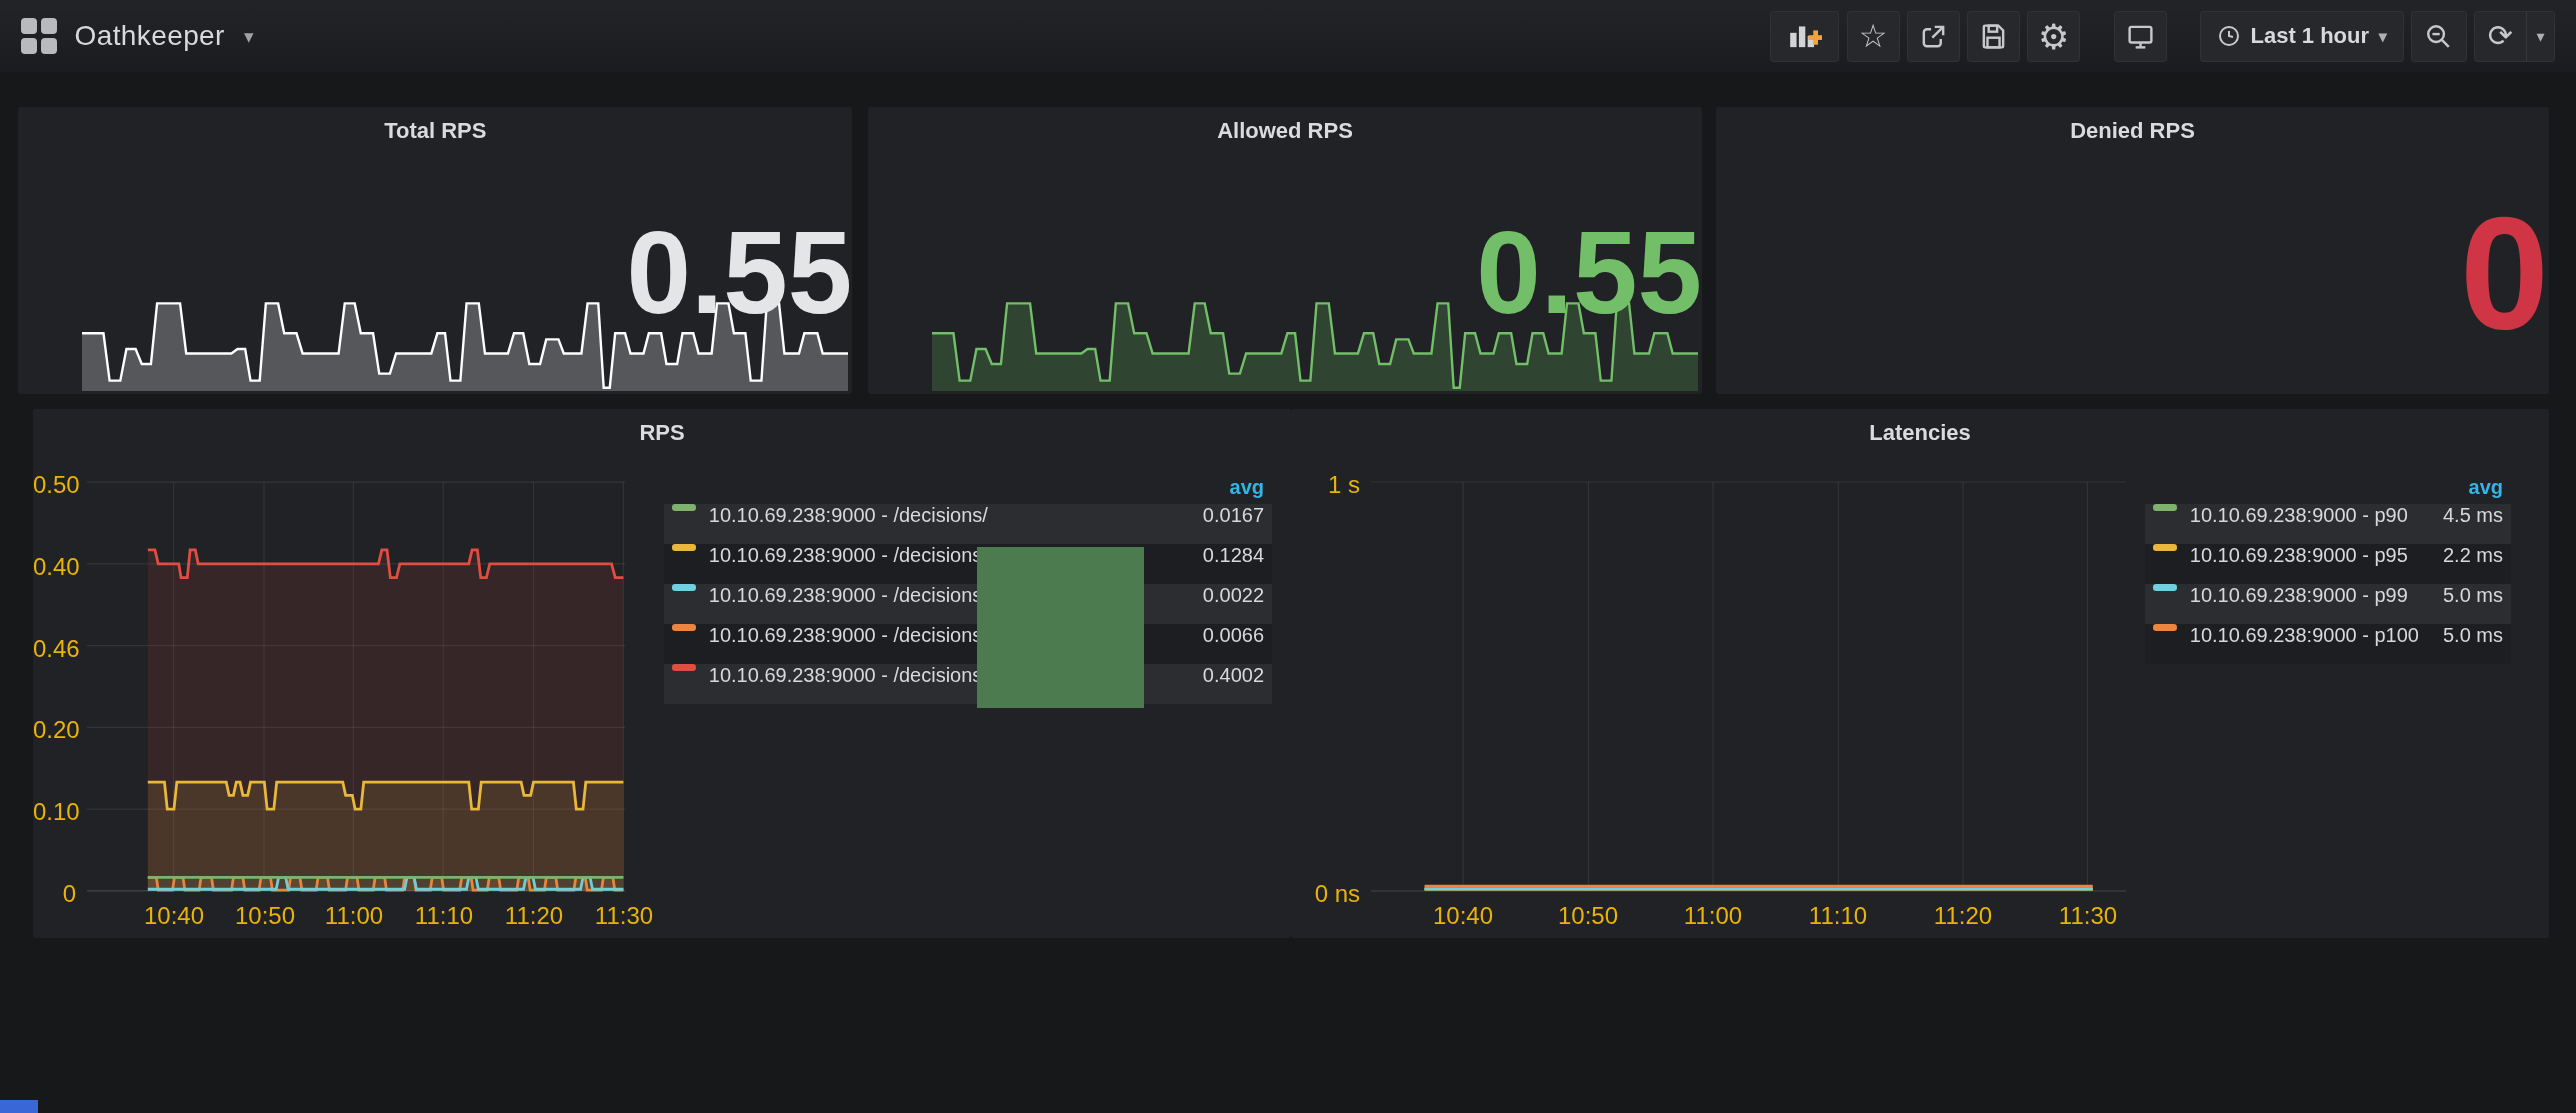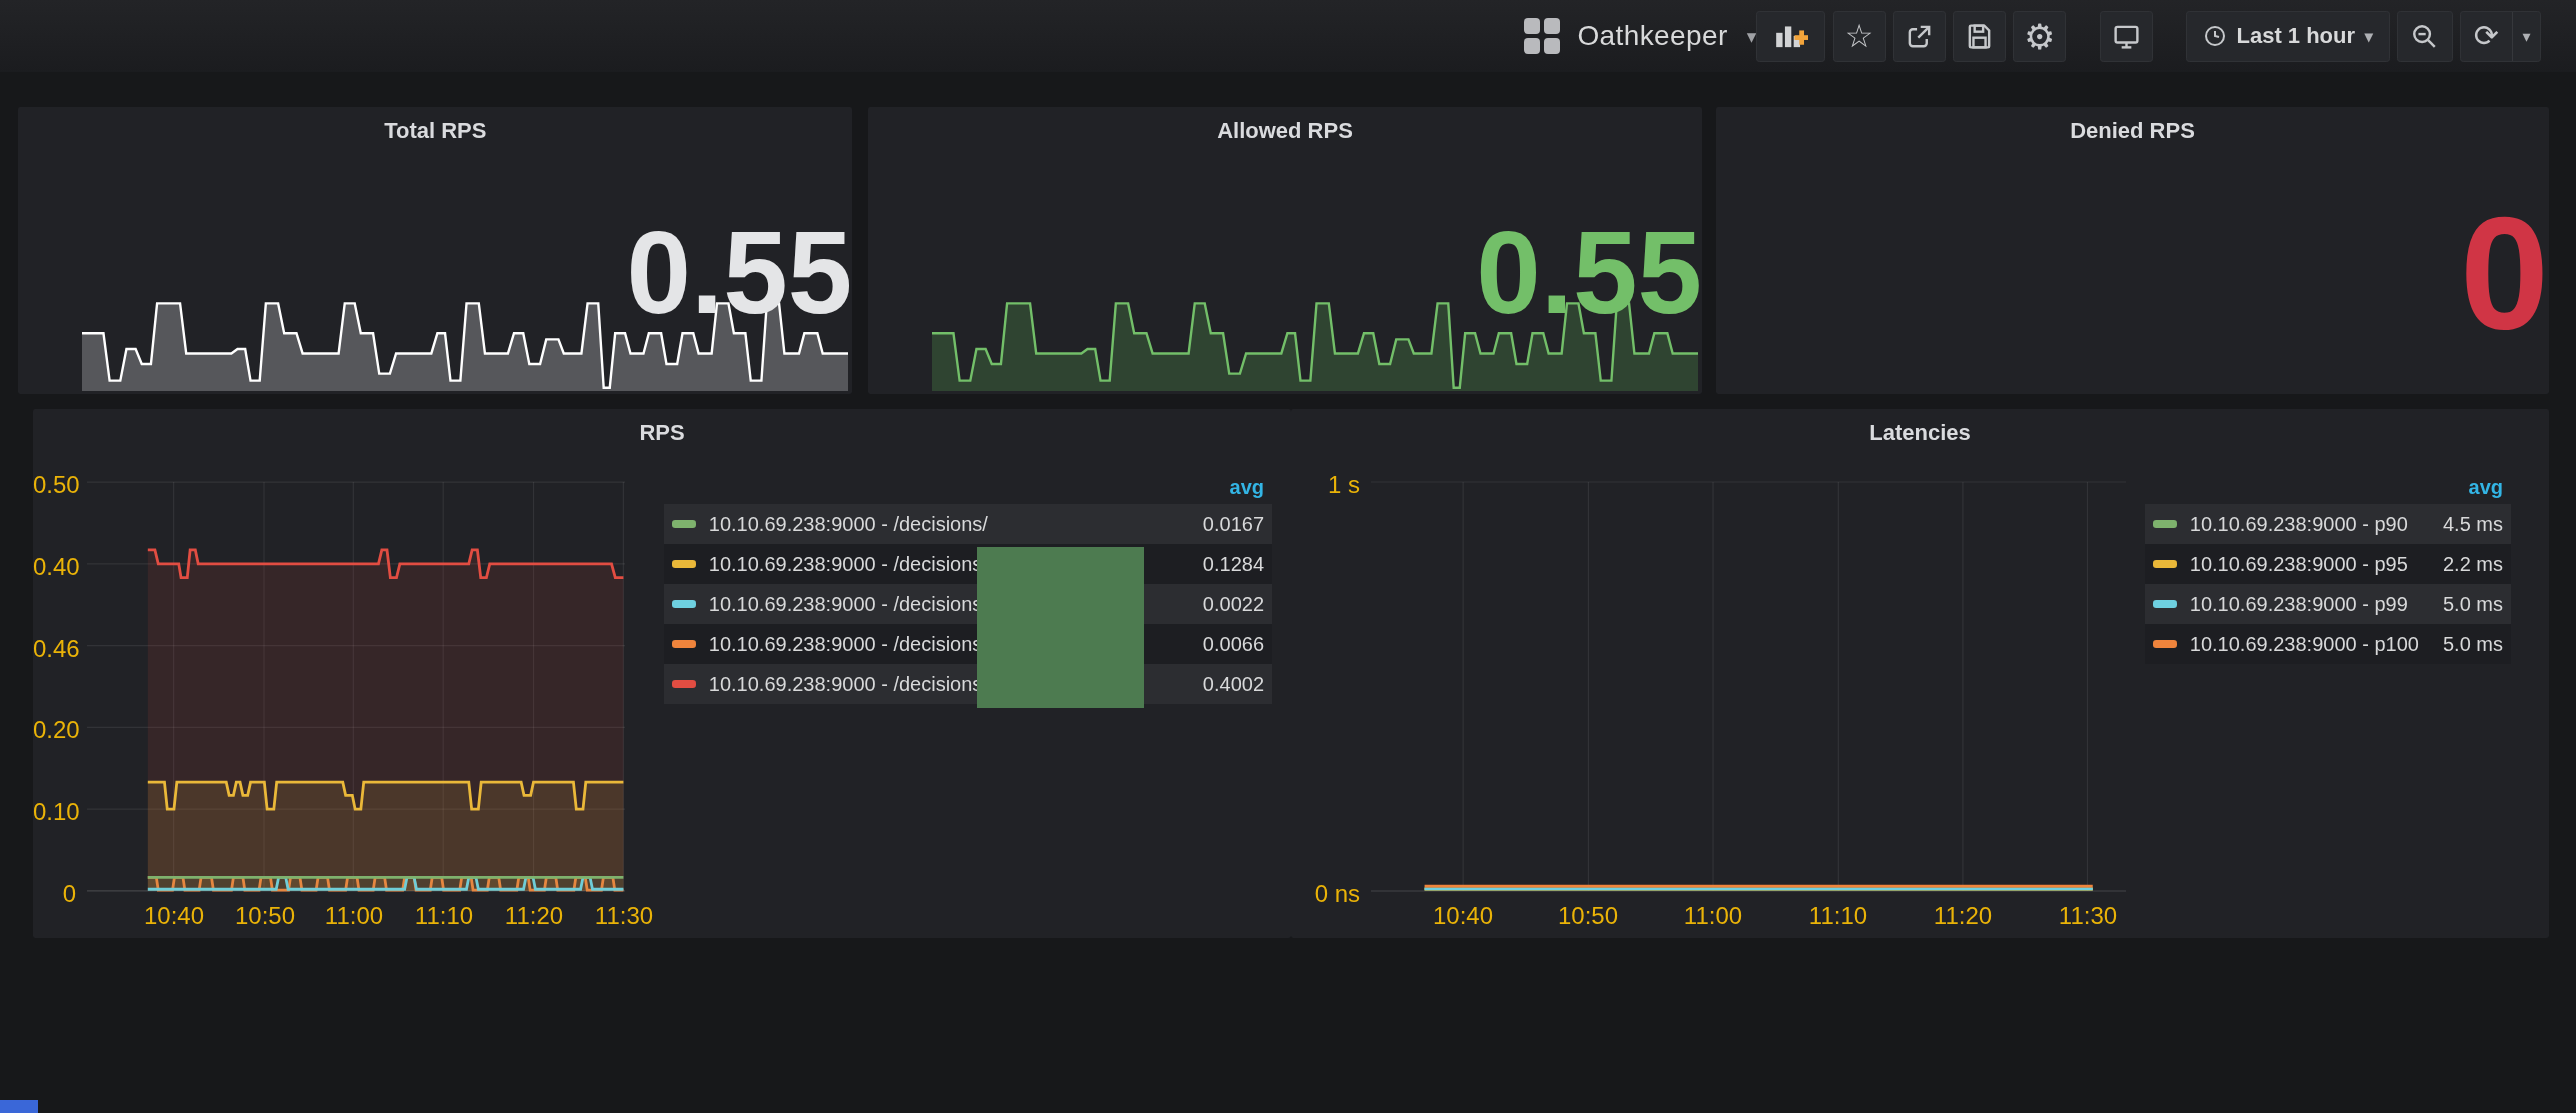--- a/index.html
+++ b/index.html
@@ -5,22 +5,22 @@
   html,body{margin:0;padding:0}
   body{
     width:2576px;height:1113px;position:relative;overflow:hidden;
     background:#17181a;color:#d8d9da;
     font-family:"Liberation Sans", sans-serif;
   }
   
   .header{
     position:absolute;left:0;top:0;width:2576px;height:72px;box-sizing:border-box;
     background:linear-gradient(#232427,#1b1c1f);
-    display:flex;align-items:center;justify-content:flex-end;
-    padding:0 35px;
+    display:flex;align-items:center;justify-content:space-between;
+    padding:0 21px;
   }
   .brand{display:flex;align-items:center;gap:17.5px}
   .grid-icon{display:inline-grid;grid-template-columns:16px 16px;grid-gap:4px}
   .grid-icon span{width:16px;height:16px;background:#b9babd;border-radius:4px}
   .dash-title{font-size:28px;color:#d8d9da;font-weight:400;letter-spacing:0.4px}
   .title-caret{color:#9fa1a5;font-size:19px;margin-left:1.6px}
   .toolbar{display:flex;align-items:center;gap:7.2px}
   .sp24{width:19px}
   .tbtn{
     height:51px;min-width:53px;box-sizing:border-box;border-radius:3.2px;
@@ -43,21 +43,21 @@
   }
   
   .stat-value{position:absolute;left:0;right:0;text-align:right;font-weight:700;line-height:1;z-index:3}
   .spark{position:absolute;left:64px;right:4.8px;bottom:3.2px;height:96px;z-index:1}
   
   .tick{position:absolute;font-size:24px;color:#eab308;line-height:1.1}
   .ylab{text-align:right}
   .xlab{text-align:center}
   .legend{position:absolute;font-size:20px;z-index:2}
   .legend-header{height:33px;display:flex;align-items:center;justify-content:flex-end;padding-right:8px;color:#33b5e5;font-weight:700}
-  .legend-row{height:40px;display:flex;align-items:center;padding:0 8px;box-sizing:border-box;cursor:pointer}
+  .legend-row{height:40px;display:flex;padding:0 8px;box-sizing:border-box;cursor:pointer}
   .legend-row.even{background:rgba(255,255,255,0.05)}
   .legend-row.odd{background:rgba(0,0,0,0.10)}
   .swatch{width:24px;height:7.2px;border-radius:3.2px;margin-right:12.8px;flex:none}
   .legend-label{flex:1;white-space:nowrap;overflow:hidden;color:#d8d9da}
   .legend-value{margin-left:16px;color:#d8d9da}
   .green-box{position:absolute;z-index:6}
   .blue-corner{position:absolute;left:0;bottom:0;width:38px;height:12.8px;z-index:9}
 </style>
 </head>
 <body>

